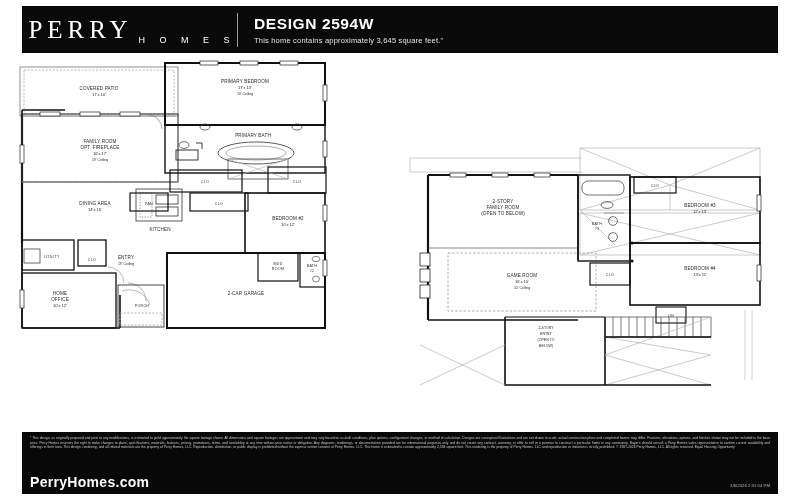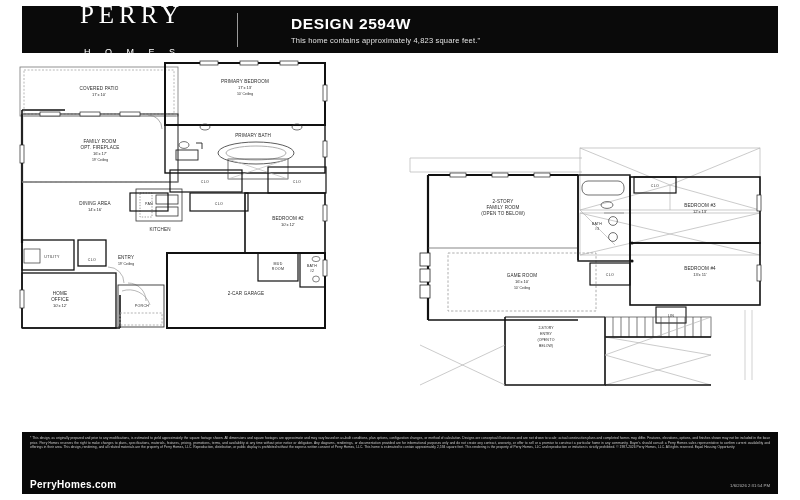--- a/index.html
+++ b/index.html
@@ -7,33 +7,33 @@
     width:800px;height:500px;background:#ffffff;overflow:hidden;
     font-family:"Liberation Sans",sans-serif;position:relative;
   }
   .page{position:absolute;inset:0;}
 
   
   .header{
     position:absolute;left:22px;top:6px;width:756px;height:47px;
     background:#0a0a0a;display:flex;align-items:center;
   }
-  .logo-block{width:215px;display:flex;flex-direction:column;
+  .logo-block{width:215px;display:flex;flex-direction:row;
     align-items:center;justify-content:center;}
   .logo-perry{
     font-family:"Liberation Serif",serif;color:#ffffff;
     font-size:25px;letter-spacing:5px;line-height:1;font-weight:400;
     text-indent:5px;
   }
   .logo-homes{
     font-family:"Liberation Sans",sans-serif;color:#ffffff;
     font-size:9px;letter-spacing:6px;margin-top:20px;text-indent:6px;
   }
   .hdr-div{width:1px;height:34px;background:#9a9a9a;margin:0 16px 0 0;}
-  .hdr-text{display:flex;flex-direction:column;justify-content:center;margin-left:37px;}
+  .hdr-text{display:flex;flex-direction:column;justify-content:center;}
   .hdr-title{
     color:#ffffff;font-size:15.5px;font-weight:bold;letter-spacing:.6px;
   }
   .hdr-sub{color:#e2e2e2;font-size:7.5px;margin-top:3px;letter-spacing:.2px;}
 
   
   .plan-area{position:absolute;left:0;top:55px;width:800px;height:370px;}
   svg.plan{position:absolute;left:0;top:0;}
   text{font-family:"Liberation Sans",sans-serif;fill:#2a2a2a;}
   .rm{font-size:4.6px;text-anchor:middle;letter-spacing:.15px;}
@@ -49,38 +49,38 @@
   .disclaimer{
     position:absolute;left:8px;top:4px;width:740px;
     color:#cfcfcf;font-size:3.25px;line-height:1.42;text-align:justify;
     letter-spacing:.05px;
   }
   .foot-bottom{
     position:absolute;left:8px;bottom:4px;width:740px;
     display:flex;align-items:flex-end;justify-content:space-between;
   }
   .perry-url{
-    color:#ffffff;font-size:10px;font-weight:bold;letter-spacing:.3px;
+    color:#ffffff;font-size:14px;font-weight:bold;letter-spacing:.3px;
   }
   .timestamp{color:#bdbdbd;font-size:4.3px;padding-bottom:2px;}
 </style>
 </head>
 <body>
 
 <div class="page">
 
   <div class="header">
     <div class="logo-block">
       <div class="logo-perry">PERRY</div>
       <div class="logo-homes">H O M E S</div>
     </div>
     <div class="hdr-div"></div>
     <div class="hdr-text">
       <div class="hdr-title">DESIGN 2594W</div>
-      <div class="hdr-sub">This home contains approximately 4,823 square feet."</div>
+      <div class="hdr-sub">This home contains approximately 3,645 square feet."</div>
     </div>
   </div>
 
   <div class="plan-area">
 
     <svg class="plan" width="400" height="370" viewBox="0 0 400 370">
       <g fill="none" stroke="#111" stroke-width="1.6">
 
         <path d="M22,55 L22,273"></path>
         <path d="M22,273 L120,273"></path>

